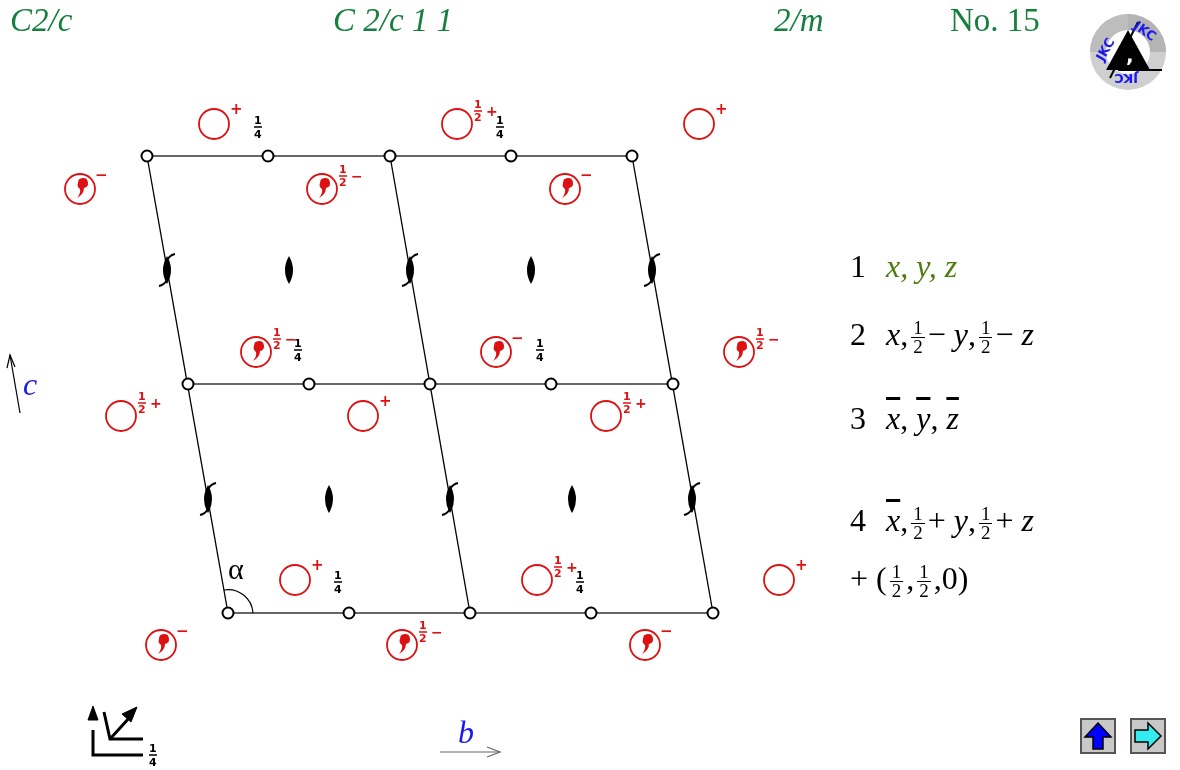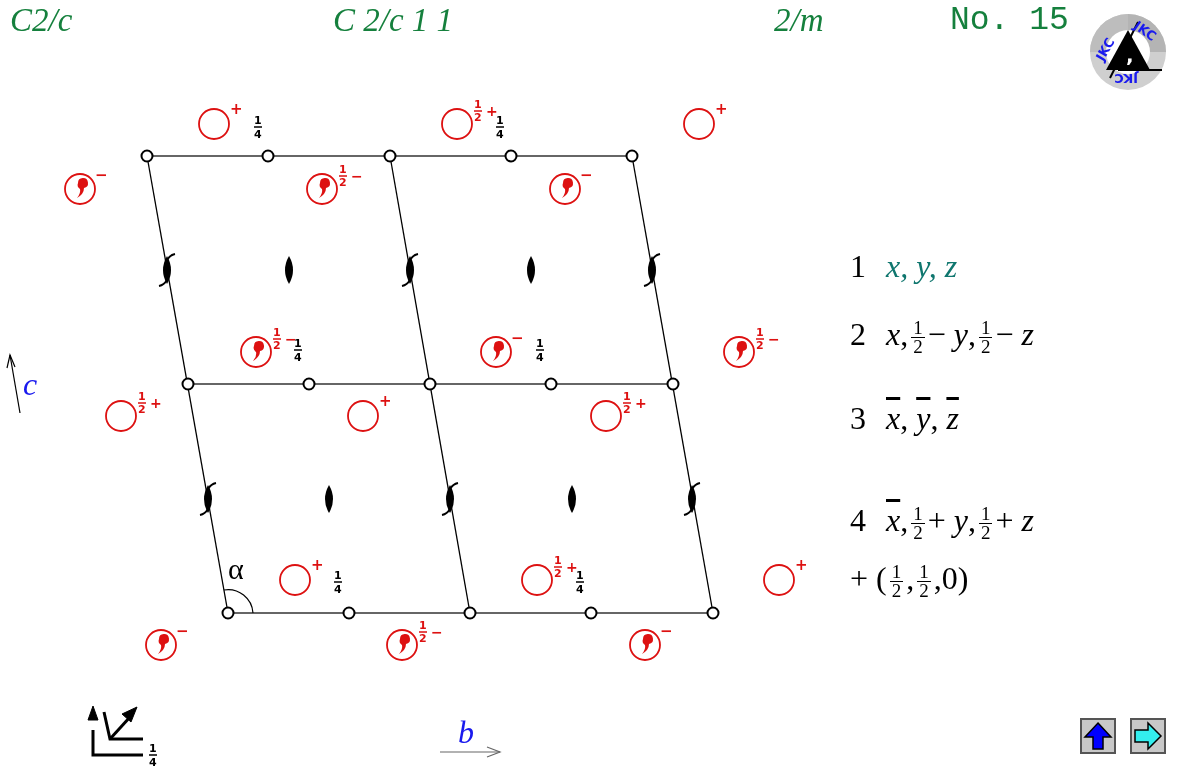--- a/index.html
+++ b/index.html
@@ -2,36 +2,36 @@
 <html><head>
   <meta charset="utf-8">
   <style>
     html, body { margin: 0; padding: 0; background: #ffffff; }
     body { width: 1180px; height: 770px; position: relative; overflow: hidden; font-family: "Liberation Serif", serif; }
     .hdr { position: absolute; top: 2px; color: #15803d; font-size: 33px; font-family: "Liberation Serif", serif; white-space: nowrap; }
     .it { font-style: italic; }
     #diagram { position: absolute; left: 0; top: 0; }
     .ops { position: absolute; left: 850px; font-size: 32px; color: #000; font-family: "Liberation Serif", serif; white-space: nowrap; }
     .ops .num { display: inline-block; width: 36px; }
-    .blue { color: #0f766e; font-style: italic; }
+    .blue { color: #4d7c0f; font-style: italic; }
     .frac { display: inline-block; vertical-align: middle; text-align: center; font-size: 19px; line-height: 18px; margin: 0 3px; }
     .frac span { display: block; }
     .frac .top { border-bottom: 1px solid #000; padding: 0 2px; }
     .ovl { text-decoration: overline; }
     .navbtn { position: absolute; top: 718px; width: 36px; height: 36px; background: #c8c8c8; border: 2px solid #555; box-sizing: border-box; cursor: pointer; }
     .navbtn svg { display: block; }
     .axis-label { position: absolute; color: #1a1aee; font-style: italic; font-size: 32px; font-family: "Liberation Serif", serif; }
   </style>
 </head>
 <body>
 
 <div class="hdr it" style="left:10px;">C2/c</div>
 <div class="hdr it" style="left:333px;">C 2/c 1 1</div>
 <div class="hdr it" style="left:774px;">2/m</div>
-<div class="hdr" style="left:950px;font-family:Liberation Mono, monospace;">No. 15</div>
+<div class="hdr" style="left:950px;">No. 15</div>
 
 <div style="position:absolute;left:1088px;top:12px;width:80px;height:80px;">
   <svg width="80" height="80" viewBox="0 0 80 80">
     <circle cx="40" cy="40" r="38" fill="#cfcfcf"></circle>
     <path d="M40 2 A38 38 0 0 1 78 40 L40 40 Z" fill="#b4b4b4"></path>
     <path d="M40 40 L2 40 A38 38 0 0 1 40 2 Z" fill="#bdbdbd"></path>
     <circle cx="40" cy="40" r="22" fill="#ffffff"></circle>
     <polygon points="40,18 62,58 18,58" fill="#000"></polygon>
     <line x1="22" y1="66" x2="50" y2="10" stroke="#000" stroke-width="2"></line>
     <line x1="30" y1="58" x2="74" y2="58" stroke="#000" stroke-width="2"></line>

